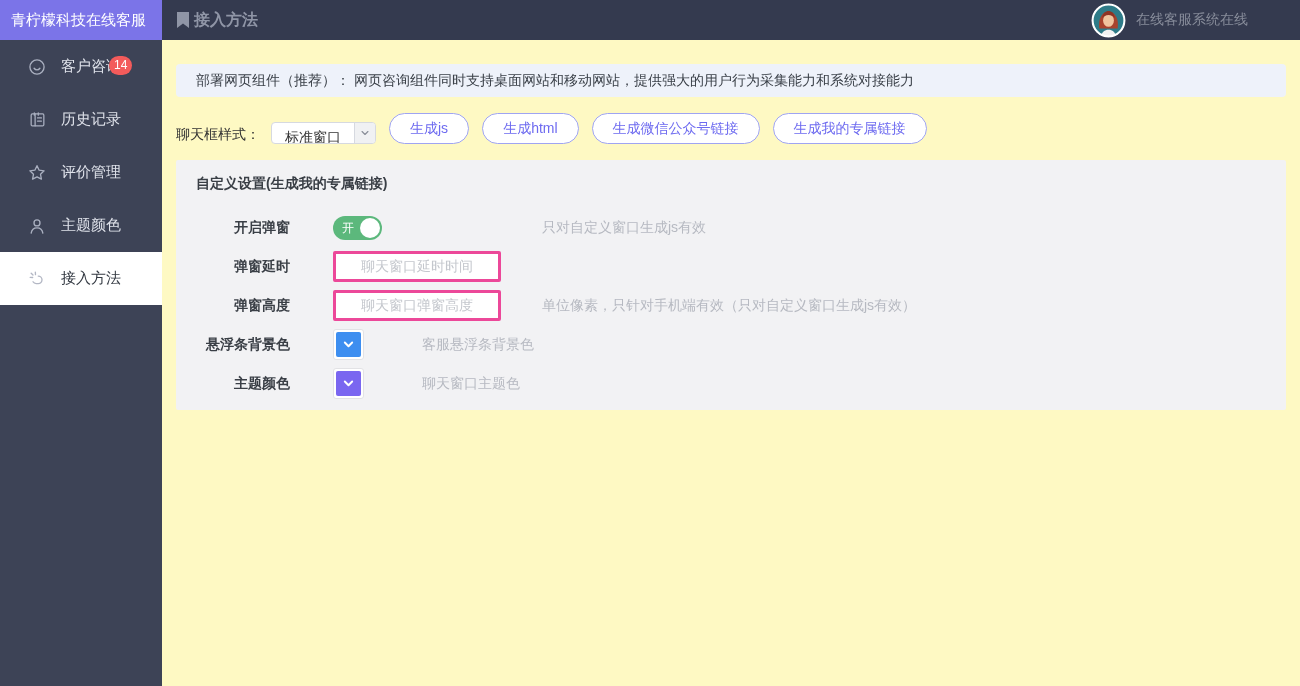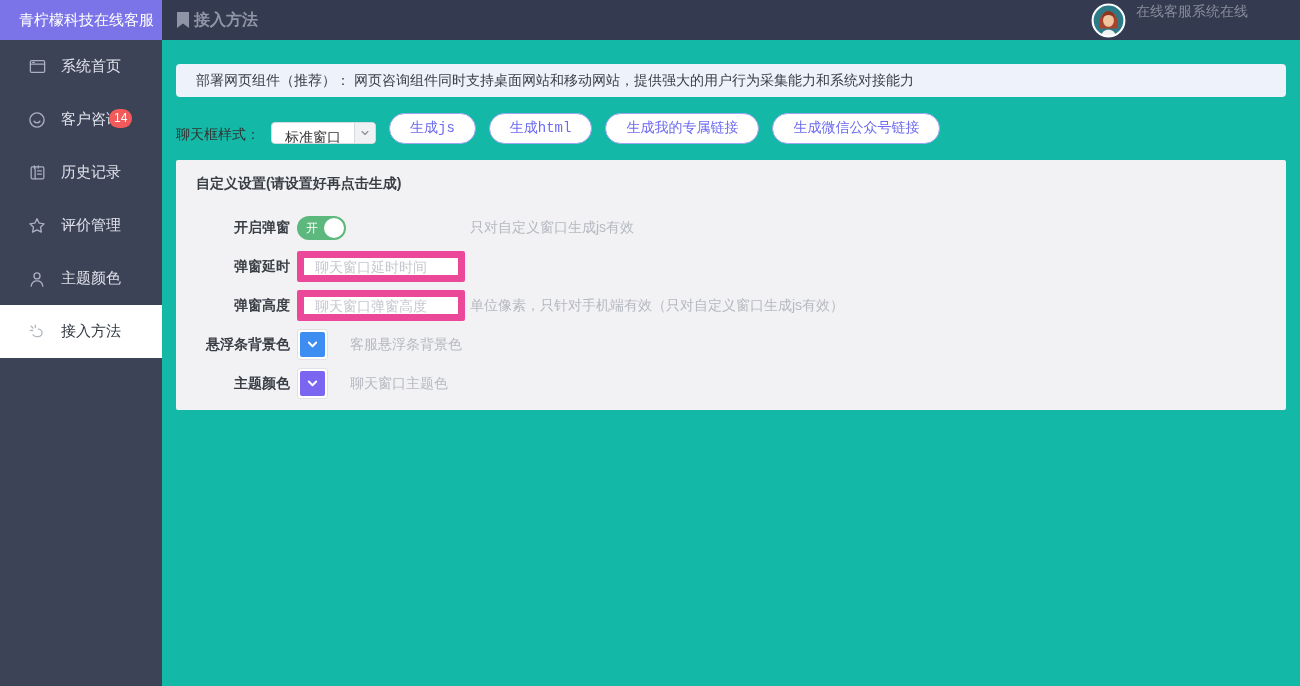--- a/index.html
+++ b/index.html
@@ -1,85 +1,75 @@
 <!DOCTYPE html>
 <html><head>
 <meta charset="utf-8">
 <style>
   * { margin:0; padding:0; box-sizing:border-box; }
   html,body { width:1300px; height:686px; overflow:hidden; }
   body { font-family:"Liberation Sans","DejaVu Sans",sans-serif; background:#fff; position:relative; }
 
   
   .sidebar { position:absolute; left:0; top:0; width:162px; height:686px; background:#3d4356; z-index:2; }
-  .logo { height:40px; background:#7b74e8; color:#ffffff; font-size:15px; line-height:40px; padding-left:19px; white-space:nowrap; }
+  .logo { height:40px; background:#7b74e8; color:#ffffff; font-size:15px; line-height:40px; padding-left:11px; white-space:nowrap; }
   .menu { }
   .menu-item { position:relative; height:53px; display:flex; align-items:center; color:#dfe2ea; font-size:15px; cursor:pointer; }
   .menu-item .mi-icon { width:20px; height:20px; margin-left:27px; flex:none; color:#aab0c0; display:flex; align-items:center; justify-content:center; }
   .menu-item .mi-icon svg { stroke:currentColor; fill:none; stroke-width:1.6; stroke-linecap:round; stroke-linejoin:round; }
   .menu-item .mi-label { margin-left:14px; }
   .menu-item.active { background:#ffffff; color:#333942; }
   .menu-item.active .mi-icon { color:#b3b7c4; }
   .badge { position:absolute; left:109px; top:16px; min-width:18px; height:19px; background:#f35b5b; color:#fff; font-size:12px; line-height:19px; text-align:center; border-radius:10px; padding:0 5px; }
 
   
   .header { position:absolute; left:162px; top:0; width:1138px; height:40px; background:#343a4f; display:flex; align-items:center; z-index:1; }
   .header-title { display:flex; align-items:center; gap:4px; margin-left:14px; color:#8f95a6; font-size:16px; font-weight:bold; }
   .header-title svg { fill:#8f95a6; }
-  .header-right { margin-left:auto; margin-right:52px; display:flex; gap:10px;font-family:Liberation Mono, monospace; }
+  .header-right { margin-left:auto; margin-right:52px; display:flex; align-items:center; gap:10px;font-family:Liberation Mono, monospace; }
   .avatar { width:35px; height:35px; border-radius:50%; display:block; }
   .status-text { color:#878c9a; font-size:14px; }
 
   
-  .content { position:absolute; left:162px; top:40px; width:1138px; height:646px; background:#14b8a6; }
+  .content { position:absolute; left:162px; top:40px; width:1138px; height:646px; background:#fef9c3; }
   .banner { margin:24px 14px 0 14px; height:33px; line-height:33px; background:#eef2fa; border-radius:4px; padding-left:20px; font-size:14px; color:#3b4149; white-space:nowrap; overflow:hidden; }
 
   .style-row { display:flex; align-items:flex-end; margin:15px 14px 8px 14px; height:32px; font-size:14px; color:#333; }
   .select { margin-left:11px; display:flex; height:22px; border:1px solid #d6d9e0; border-radius:4px; overflow:hidden; background:#fff; cursor:pointer; }
   .select-value { padding:0 13px; line-height:28px; font-size:14px; color:#333; }
   .select-arrow { width:21px; background:#f0f1f3; border-left:1px solid #d6d9e0; display:flex; align-items:center; justify-content:center; color:#8a8f99; }
-  .pill-btn { margin-left:13px; height:31px; padding:0 20px; border:1px solid #9fa4f2; border-radius:16px; background:#fff; color:#6d6af0; font-size:14px; font-family:Liberation Mono, monospace; cursor:pointer; line-height:29px; }
+  .pill-btn { margin-left:13px; height:31px; padding:0 20px; border:1px solid #9fa4f2; border-radius:16px; background:#fff; color:#6d6af0; font-size:14px; font-family:Liberation Sans, sans-serif; cursor:pointer; line-height:29px; }
 
   .panel { margin:16px 14px 0 14px; height:250px; background:#f2f2f4; border-radius:2px; padding-top:15px; }
   .panel-title { margin-left:20px; font-size:14px; font-weight:bold; color:#3a3f46; }
   .form { margin-top:19px; }
-  .frow { display:flex; align-items:center; min-height:31px; margin-bottom:8px; }
+  .frow { display:flex; align-items:center; min-height:31px; margin-bottom:8px;gap:36px; }
   .flabel { width:114px; text-align:right; font-size:14px; font-weight:bold; color:#3a3f46; flex:none; }
   .fctl { margin-left:7px; width:173px; display:flex; align-items:center; flex:none; }
   .fctl.small { width:53px; }
   .fhint { font-size:14px; color:#b6b9c1; }
 
   .toggle { position:relative; width:49px; height:24px; border-radius:12px; background:#5cb87c; cursor:pointer; }
   .toggle-text { position:absolute; left:9px; top:0; line-height:24px; color:#fff; font-size:12px; }
   .toggle-knob { position:absolute; right:2px; top:2px; width:20px; height:20px; border-radius:50%; background:#fff; }
 
-  .finput { width:168px; height:31px; border:7px solid #ec4899; border-radius:2px; background:#fff; padding:0 11px; font-size:14px; color:#333; font-family:Liberation Sans, sans-serif; outline:none; }
+  .finput { width:168px; height:31px; border:3px solid #ec4899; border-radius:2px; background:#fff; padding:0 11px; font-size:14px; color:#333; font-family:Liberation Mono, monospace; outline:none;text-align:center; }
   .finput::placeholder { color:#c4c7cd; }
 
   .color-trigger { width:31px; height:31px; background:#fff; border:1px solid #e2e2e5; border-radius:3px; display:flex; align-items:center; justify-content:center; cursor:pointer; }
   .color-swatch { width:25px; height:25px; border-radius:2px; display:flex; align-items:center; justify-content:center; }
   .color-swatch svg { stroke:#fff; fill:none; stroke-width:1.8; stroke-linecap:round; stroke-linejoin:round; }
 </style>
 </head>
 <body>
 
 <aside class="sidebar">
   <div class="logo">青柠檬科技在线客服</div>
 
   <nav class="menu">
-    <div class="menu-item">
-      <span class="mi-icon">
-        <svg width="19" height="19" viewBox="0 0 24 24">
-            <rect x="3" y="4.5" width="18" height="15" rx="1.5"></rect>
-            <line x1="3" y1="9" x2="21" y2="9"></line>
-            <line x1="6" y1="6.8" x2="8" y2="6.8"></line>
-          </svg>
-      </span>
-      <span class="mi-label">系统首页</span>
-    </div>
 
     <div class="menu-item">
       <span class="mi-icon">
         <svg width="20" height="20" viewBox="0 0 24 24">
             <circle cx="12" cy="12" r="8.5"></circle>
             <path d="M8.5 13.5c1 1.4 2.2 2 3.5 2s2.5-.6 3.5-2"></path>
           </svg>
       </span>
       <span class="mi-label">客户咨询</span>
       <span class="badge">14</span>
@@ -169,26 +159,26 @@
     <div class="select">
       <span class="select-value">标准窗口</span>
       <span class="select-arrow">
         <svg width="10" height="10" viewBox="0 0 12 12">
             <path d="M2.5 4.2 6 7.8 9.5 4.2" fill="none" stroke="currentColor" stroke-width="1.4" stroke-linecap="round" stroke-linejoin="round"></path>
           </svg>
       </span>
     </div>
     <button class="pill-btn">生成js</button>
     <button class="pill-btn">生成html</button>
+    <button class="pill-btn">生成微信公众号链接</button>
     <button class="pill-btn">生成我的专属链接</button>
-    <button class="pill-btn">生成微信公众号链接</button>
   </div>
 
   <section class="panel">
-    <div class="panel-title">自定义设置(请设置好再点击生成)</div>
+    <div class="panel-title">自定义设置(生成我的专属链接)</div>
 
     <div class="form">
 
       <div class="frow">
         <span class="flabel">开启弹窗</span>
         <div class="fctl">
           <div class="toggle">
             <span class="toggle-text">开</span>
             <span class="toggle-knob"></span>
           </div>

